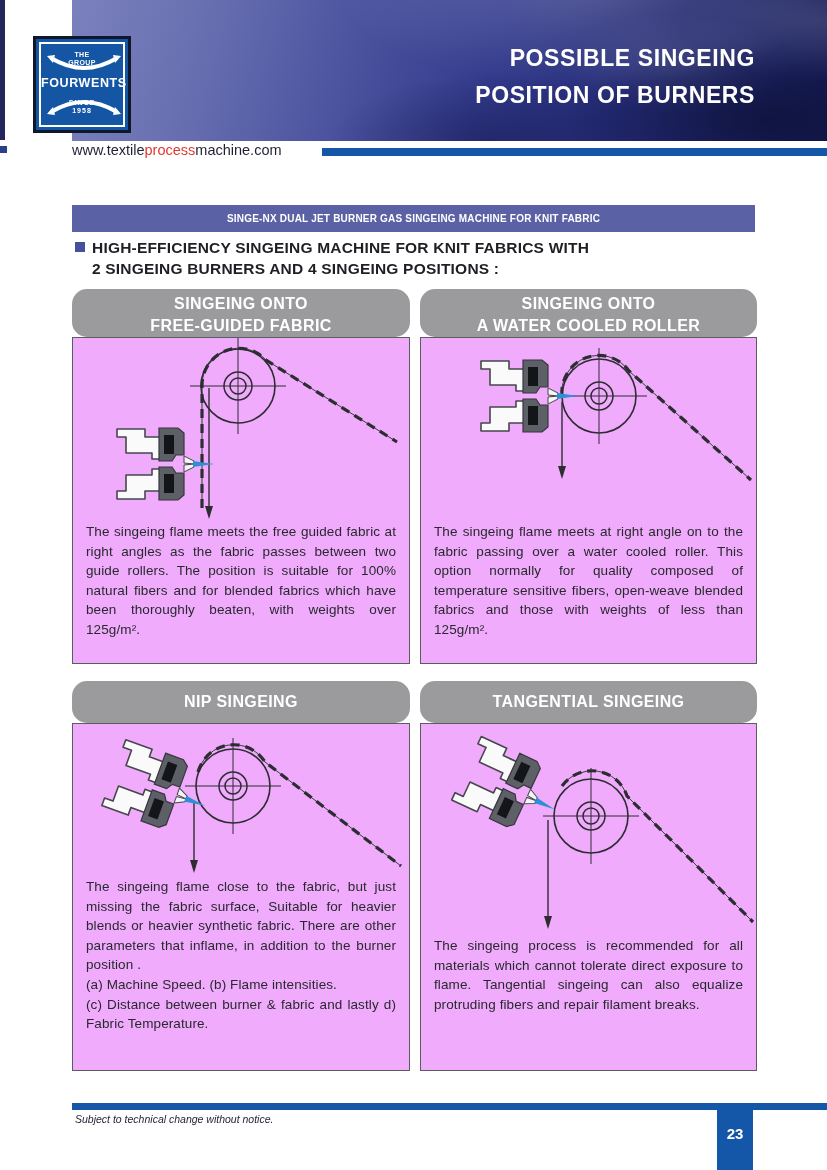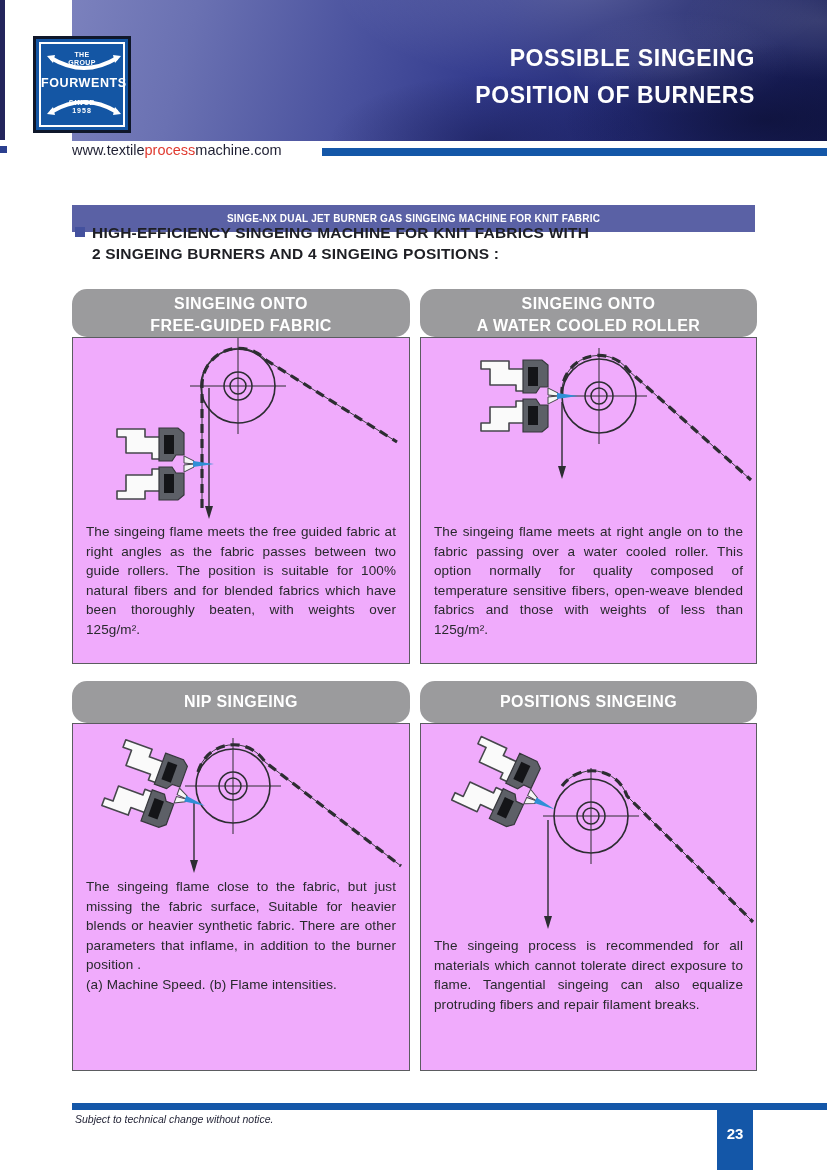--- a/index.html
+++ b/index.html
@@ -33,21 +33,21 @@
   .logo svg{position:absolute;left:0;top:0;}
 
   
   .url{position:absolute;left:72px;top:142px;font-size:14.5px;font-weight:normal;color:#1f2033;}
   .url .red{color:#e03a2f;}
   .url-bar{position:absolute;left:322px;top:148px;width:505px;height:8px;background:#1457a8;}
 
   
   .banner{position:absolute;left:72px;top:205px;width:683px;height:27px;background:#5a61a5;
     color:#fff;font-weight:bold;font-size:10px;text-align:center;line-height:27px;letter-spacing:.2px;}
-  .intro{position:absolute;left:72px;top:222px;width:680px;color:#1e1f24;}
+  .intro{position:absolute;left:72px;top:237px;width:680px;color:#1e1f24;}
   .intro-bullet{position:absolute;left:3px;top:5px;width:10px;height:10px;background:#44519e;}
   .intro-lines{margin-left:20px;font-size:15.5px;font-weight:bold;line-height:21px;letter-spacing:.2px;}
 
   
   .panel{position:absolute;width:338px;}
   .panel-header{background:#9b9b9d;color:#fff;font-weight:bold;font-size:16px;text-align:center;
     letter-spacing:.4px;border-radius:15px;}
   .panel-header.two{height:48px;padding-top:4px;line-height:22px;box-sizing:border-box;}
   .panel-header.one{height:42px;line-height:42px;}
   .panel-body{position:relative;background:#f0abfc;border:1px solid #5b5c60;box-sizing:border-box;}
@@ -189,27 +189,28 @@
         <use href="#roller" x="160" y="62"></use>
         <path d="M125,48 A37,37 0 0 1 192,38 L328,142" fill="none" stroke="#3a3b40" stroke-width="1"></path>
         <path d="M125,48 A37,37 0 0 1 192,38 L328,142" fill="none" stroke="#2c2d31" stroke-width="3.2" stroke-dasharray="9 6"></path>
         <line x1="121" y1="78" x2="121" y2="138" stroke="#2c2d31" stroke-width="1.4"></line>
         <polygon points="117,136 125,136 121,149" fill="#2c2d31"></polygon>
         <use href="#burner" transform="translate(116,76) rotate(20)"></use>
       </svg>
       <div class="panel-text">
         <div>The singeing flame close to the fabric, but just missing the fabric surface, Suitable for heavier blends or heavier synthetic fabric. There are other parameters that inflame, in addition to the burner position .</div>
         <div>(a) Machine Speed.   (b) Flame intensities.</div>
+        <div>(c) Distance between burner &amp; fabric and lastly   d) Fabric Temperature.</div>
       </div>
     </div>
   </div>
 
   <div class="panel p4">
     <div class="panel-header one">
-      <div>POSITIONS SINGEING</div>
+      <div>TANGENTIAL SINGEING</div>
     </div>
     <div class="panel-body">
       <svg width="335" height="210" viewBox="0 0 335 210">
         <use href="#roller" x="170" y="92"></use>
         <path d="M141,62 A37,37 0 0 1 206,72 L332,198" fill="none" stroke="#3a3b40" stroke-width="1"></path>
         <path d="M141,62 A37,37 0 0 1 206,72 L332,198" fill="none" stroke="#2c2d31" stroke-width="3.2" stroke-dasharray="9 6"></path>
         <line x1="127" y1="96" x2="127" y2="194" stroke="#2c2d31" stroke-width="1.4"></line>
         <polygon points="123,192 131,192 127,205" fill="#2c2d31"></polygon>
         <use href="#burner" transform="translate(118,78) rotate(25)"></use>
       </svg>

